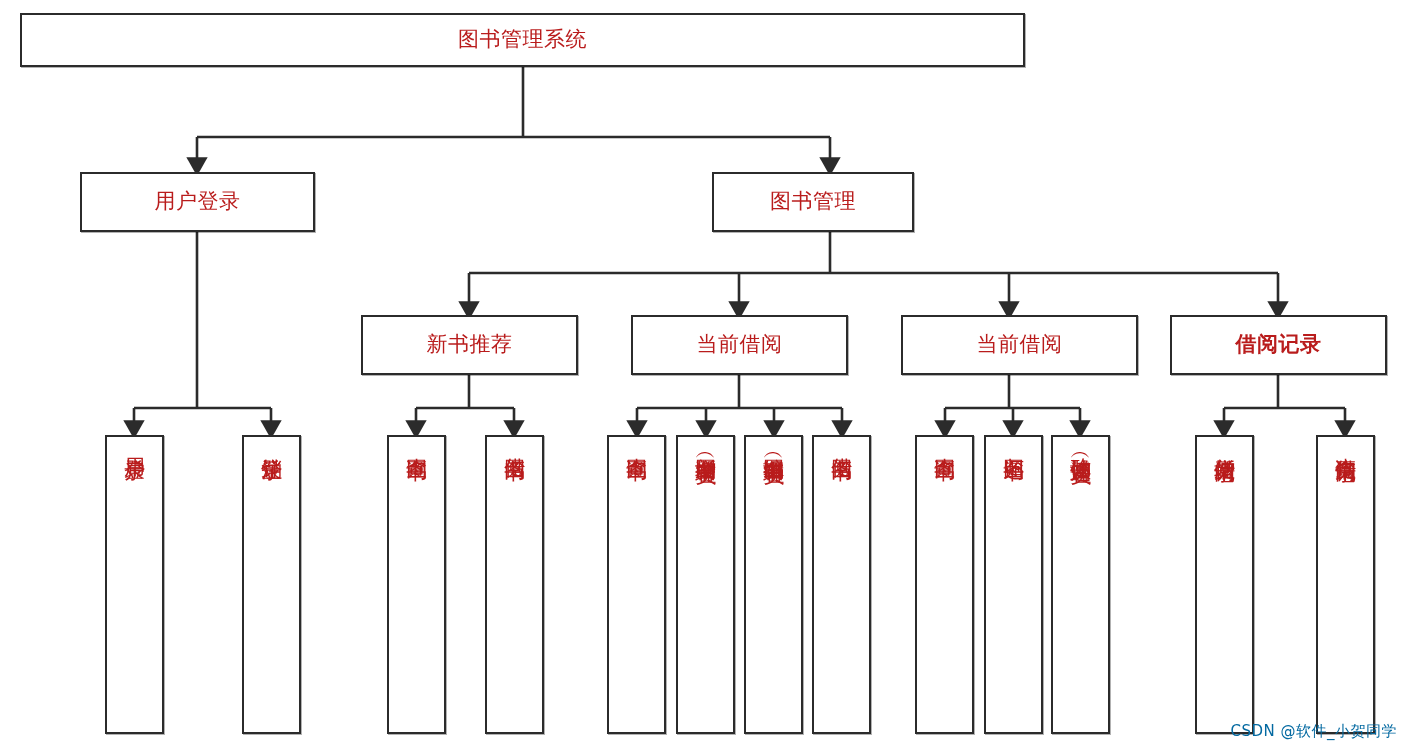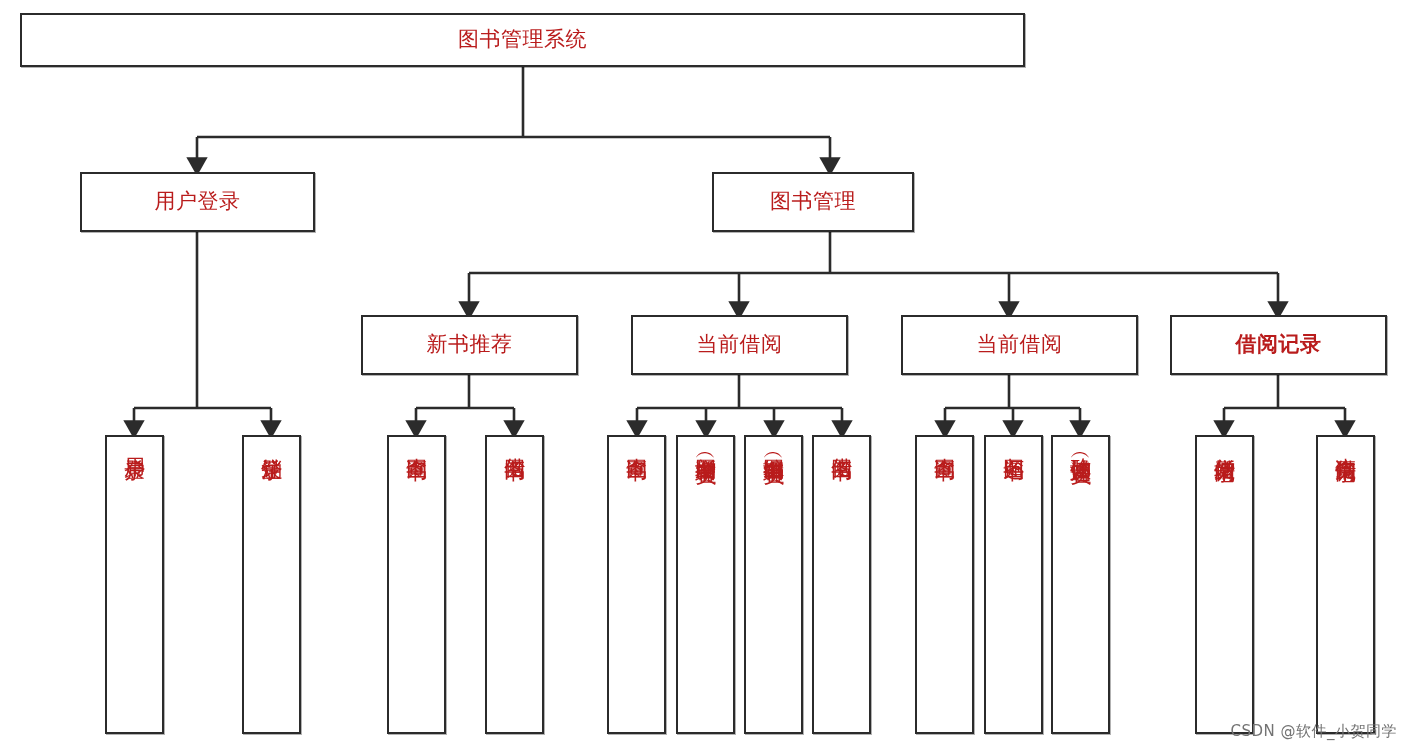--- a/index.html
+++ b/index.html
@@ -55,21 +55,21 @@
     overflow: hidden;
   }
   .node-v.start-top {
     justify-content: flex-start;
   }
   .watermark {
     position: absolute;
     right: 8px;
     bottom: 6px;
     font-size: 15px;
-    color: #737373;
+    color: #0369a1;
     white-space: nowrap;
     letter-spacing: 0.5px;
   }
 </style>
 </head>
 <body>
 
 <div id="diagram-root">
 
   <svg id="edges-layer" viewBox="0 0 1405 747" width="1405" height="747" xmlns="http://www.w3.org/2000/svg">

